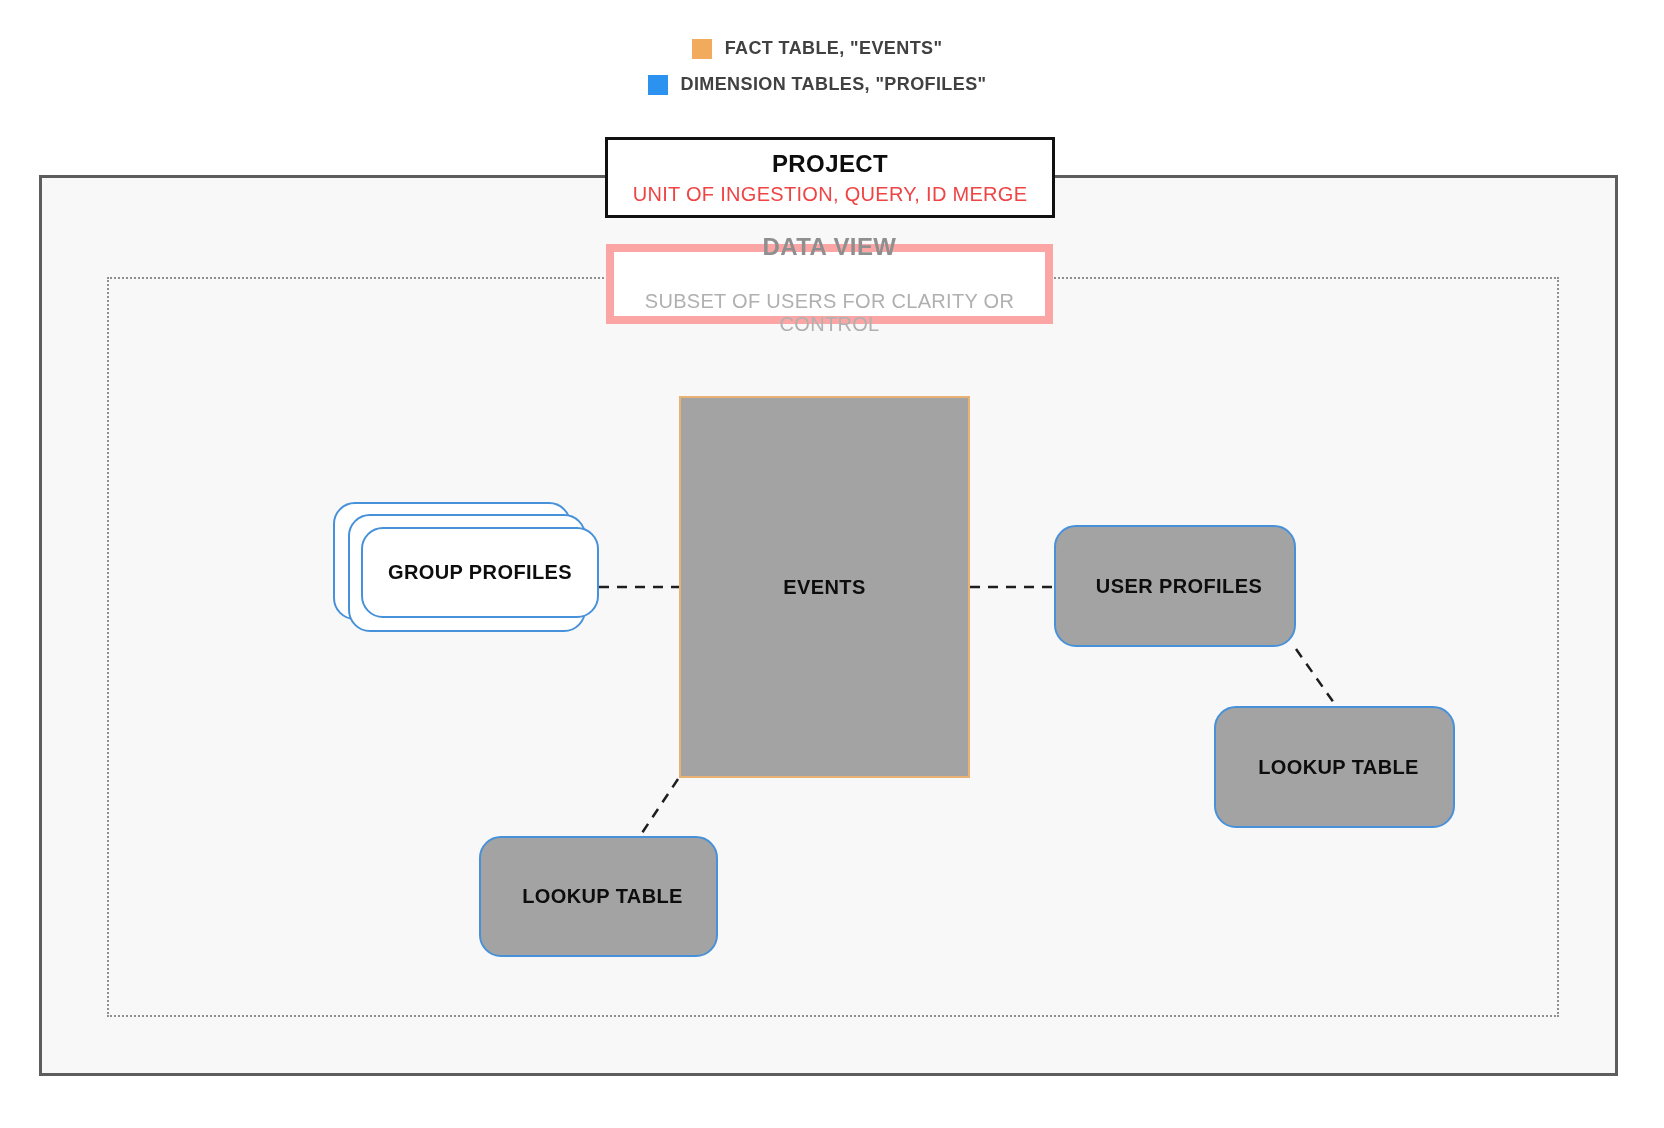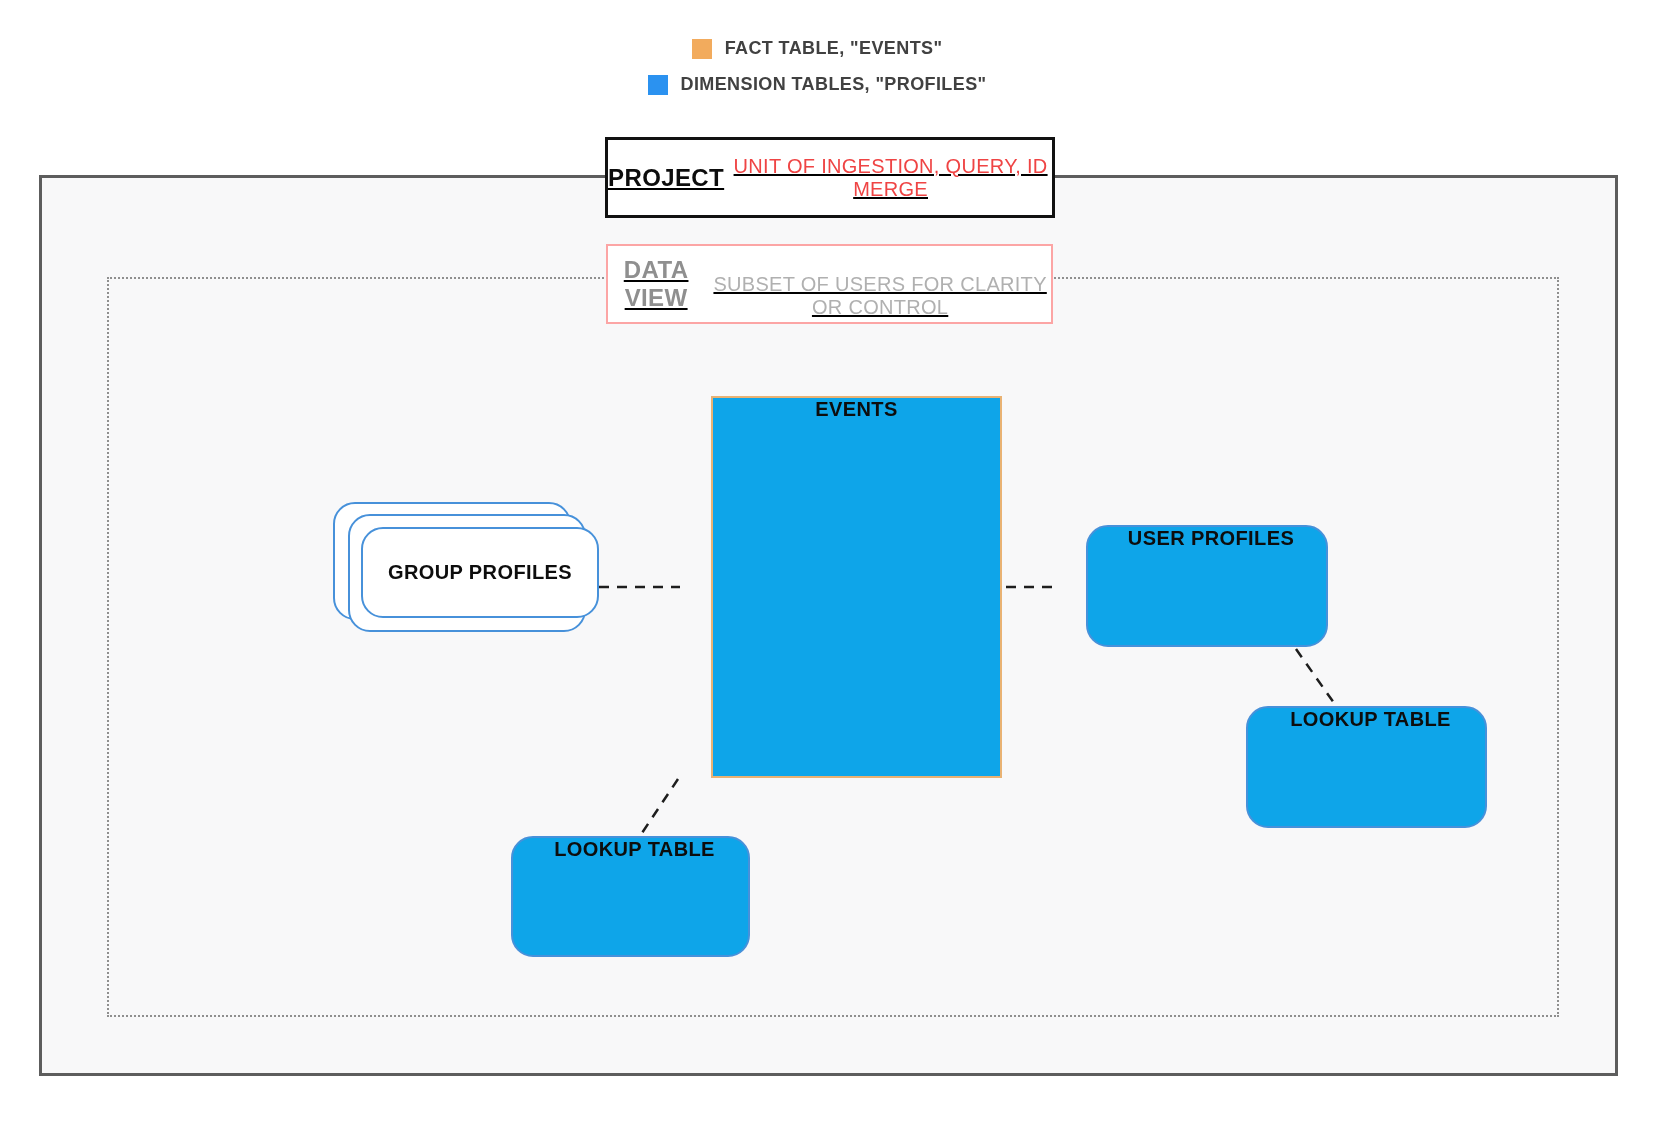--- a/index.html
+++ b/index.html
@@ -50,37 +50,36 @@
     box-sizing: border-box;
     z-index: 1;
   }
 
   
   .title-box {
     position: absolute;
     box-sizing: border-box;
     background: #ffffff;
     display: flex;
-    flex-direction: row;
+    flex-direction: column;
     align-items: center;
     justify-content: center;
     gap: 5px;
     text-align: center;
     z-index: 5;
-    text-decoration: underline;
   }
   .title-box.project {
     left: 605px; top: 137px;
     width: 450px; height: 81px;
     border: 3px solid #111111;
   }
   .title-box.dataview {
     left: 606px; top: 244px;
     width: 447px; height: 80px;
-    border: 2px solid #fca5a5;
+    border: 8px solid #fca5a5;
   }
   .box-title {
     font-size: 24px;
     font-weight: bold;
     color: #0d0d0d;
     letter-spacing: 0.4px;
   }
   .box-subtitle {
     font-size: 20px;
     color: #ef4444;
@@ -99,25 +98,25 @@
   svg.connectors line {
     stroke: #1e1e1e;
     stroke-width: 2.5;
     stroke-dasharray: 10 8;
   }
 
   
   .node {
     position: absolute;
     box-sizing: border-box;
-    background: #0ea5e9;
+    background: #a3a3a3;
     display: flex;
+    align-items: center;
     justify-content: center;
     z-index: 3;
-    margin-left: 32px;
   }
   .node-label {
     font-size: 20px;
     font-weight: bold;
     color: #0d0d0d;
     letter-spacing: 0.4px;
     white-space: nowrap;
   }
   .node.fact-node {
     left: 679px; top: 396px;

